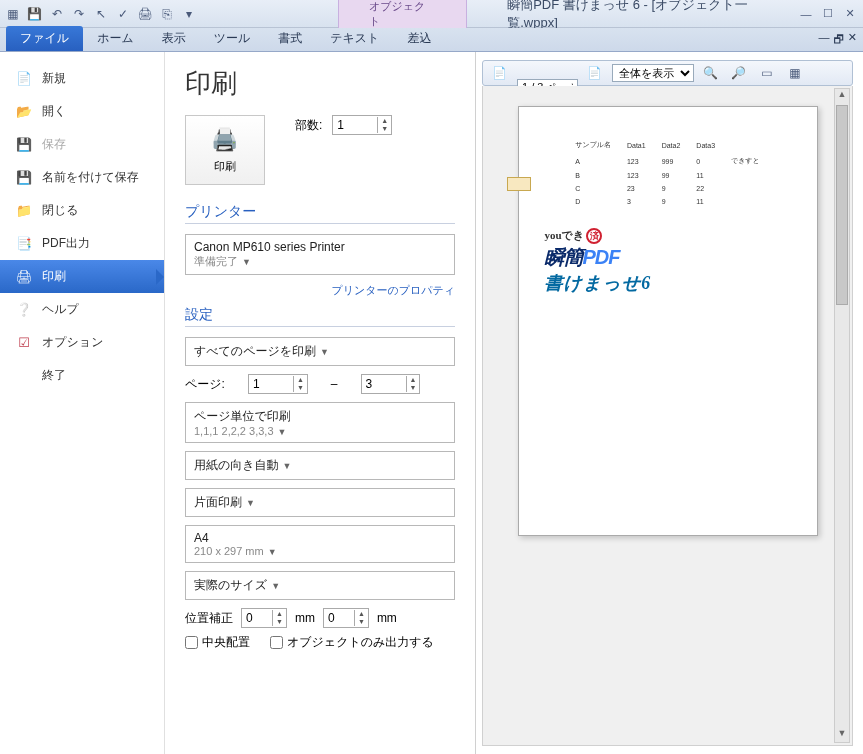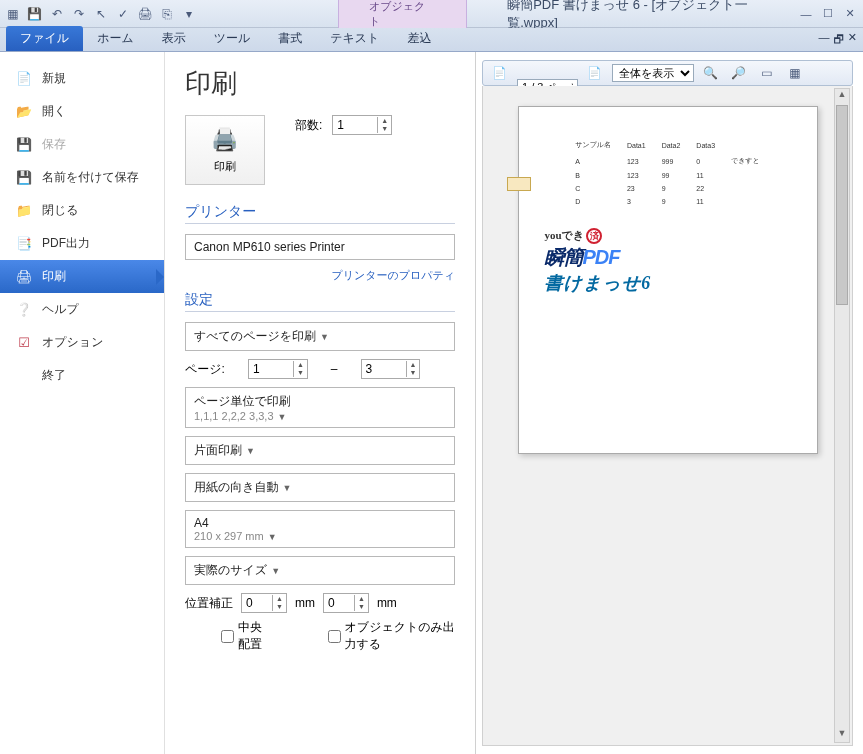--- a/index.html
+++ b/index.html
@@ -43,35 +43,35 @@
 .dropdown { border: 1px solid #b8b8b8; padding: 5px 8px; font-size: 12px; background: #fff; margin-bottom: 8px; cursor: pointer; }
 .dropdown .main-text { color: #222; }
 .dropdown .sub-text { color: #888; font-size: 11px; }
 .dropdown .chev { color: #666; font-size: 9px; margin-left: 4px; }
 .link-right { text-align: right; font-size: 11px; margin-bottom: 8px; }
 .link-right a { color: #2860c0; cursor: pointer; margin-top: 40px; }
 
 .page-range { display: flex; align-items: center; gap: 23px; font-size: 12px; margin-bottom: 8px; }
 .offset-row { display: flex; align-items: center; gap: 8px; font-size: 12px; margin-bottom: 6px; }
 .checks { display: flex; gap: 20px; font-size: 12px; align-items: center; }
-.checks label { display: flex; align-items: center; gap: 4px; margin-left: 36px; }
+.checks label { display: flex; align-items: center; gap: 4px; }
 
 .preview-panel { flex: 1; border-left: 1px solid #d0d0d0; display: flex; flex-direction: column; padding: 8px 10px 8px 6px; background: #fff; }
 .preview-toolbar { height: 26px; border: 1px solid #b0c0d4; background: linear-gradient(#f4f7fc, #e2e9f4); display: flex; align-items: center; gap: 6px; padding: 0 6px; font-size: 11px; border-radius: 3px; }
 .preview-toolbar .tb-btn { width: 22px; height: 20px; display: flex; align-items: center; justify-content: center; border: 1px solid transparent; cursor: pointer; color: #4a5a7a; font-size: 12px; }
 .preview-toolbar input.page-input { width: 61px; border: 1px solid #9ab; padding: 1px 4px; font-size: 11px; background: #fff; margin-top: 28px; }
 .preview-toolbar select { border: 1px solid #9ab; font-size: 11px; padding: 1px 2px; background: #fff; }
 .preview-area { flex: 1; border: 1px solid #d0d0d0; border-top: none; background: #f0f0f0; display: flex; align-items: flex-start; justify-content: center; padding: 20px 10px; position: relative; overflow: hidden; }
 .preview-area .scrollbar { position: absolute; right: 2px; top: 2px; bottom: 2px; width: 16px; background: #e8e8e8; border: 1px solid #ccc; }
 .preview-area .scrollbar .thumb { position: absolute; top: 16px; left: 1px; right: 1px; height: 200px; background: #c8c8c8; border: 1px solid #aaa; }
 .preview-area .scrollbar .arr { position: absolute; left: 0; right: 0; height: 14px; text-align: center; font-size: 9px; color: #666; }
 .preview-area .scrollbar .arr.up { top: 0; }
 .preview-area .scrollbar .arr.dn { bottom: 0; }
 
-.page-sheet { width: 300px; height: 348px; background: #fff; border: 1px solid #aaa; box-shadow: 2px 2px 6px rgba(0,0,0,0.2); position: relative; padding: 30px 26px; font-size: 8px; color: #333; }
+.page-sheet { width: 300px; height: 430px; background: #fff; border: 1px solid #aaa; box-shadow: 2px 2px 6px rgba(0,0,0,0.2); position: relative; padding: 30px 26px; font-size: 8px; color: #333; }
 .page-sheet .mark { position: absolute; left: -12px; top: 70px; width: 24px; height: 14px; background: #f8e8c0; border: 1px solid #c8a850; }
 .page-sheet table { font-size: 7px; border-collapse: collapse; margin: 0 auto 20px; }
 .page-sheet table td { padding: 3px 8px; }
 .logo-row { text-align: left; margin-top: 10px; }
 .logo-row .you { font-family: serif; font-weight: bold; font-size: 11px; }
 .logo-row .stamp { display: inline-block; width: 16px; height: 16px; border: 2px solid #d02030; border-radius: 50%; color: #d02030; font-size: 9px; text-align: center; line-height: 13px; font-weight: bold; }
 .logo-row .pdf { font-weight: 900; font-style: italic; font-size: 20px; letter-spacing: -1px; }
 .logo-row .pdf .nav { color: #0a2a6a; }
 .logo-row .pdf .red { color: #3b82f6; }
 .logo-row .sub { font-family: serif; font-style: italic; font-size: 18px; font-weight: bold; color: #0369a1; letter-spacing: 1px; }
@@ -178,20 +178,21 @@
                 <span>▲</span>
                 <span>▼</span>
               </span>
           </span>
         </div>
       </div>
 
       <div class="section-h">プリンター</div>
       <div class="dropdown">
         <div class="main-text">Canon MP610 series Printer</div>
+        <div class="sub-text"><span>準備完了</span><span class="chev">▼</span></div>
       </div>
       <div class="link-right"><a>プリンターのプロパティ</a></div>
 
       <div class="section-h">設定</div>
 
       <div class="dropdown">
         <span class="main-text">すべてのページを印刷</span><span class="chev">▼</span>
       </div>
 
       <div class="page-range">
@@ -212,25 +213,25 @@
             </span>
         </span>
       </div>
 
       <div class="dropdown">
         <div class="main-text">ページ単位で印刷</div>
         <div class="sub-text"><span>1,1,1 2,2,2 3,3,3</span><span class="chev">▼</span></div>
       </div>
 
       <div class="dropdown">
+        <span class="main-text">用紙の向き自動</span><span class="chev">▼</span>
+      </div>
+
+      <div class="dropdown">
         <span class="main-text">片面印刷</span><span class="chev">▼</span>
-      </div>
-
-      <div class="dropdown">
-        <span class="main-text">用紙の向き自動</span><span class="chev">▼</span>
       </div>
 
       <div class="dropdown">
         <div class="main-text">A4</div>
         <div class="sub-text"><span>210 x 297 mm</span><span class="chev">▼</span></div>
       </div>
 
       <div class="dropdown">
         <span class="main-text">実際のサイズ</span><span class="chev">▼</span>
       </div>

